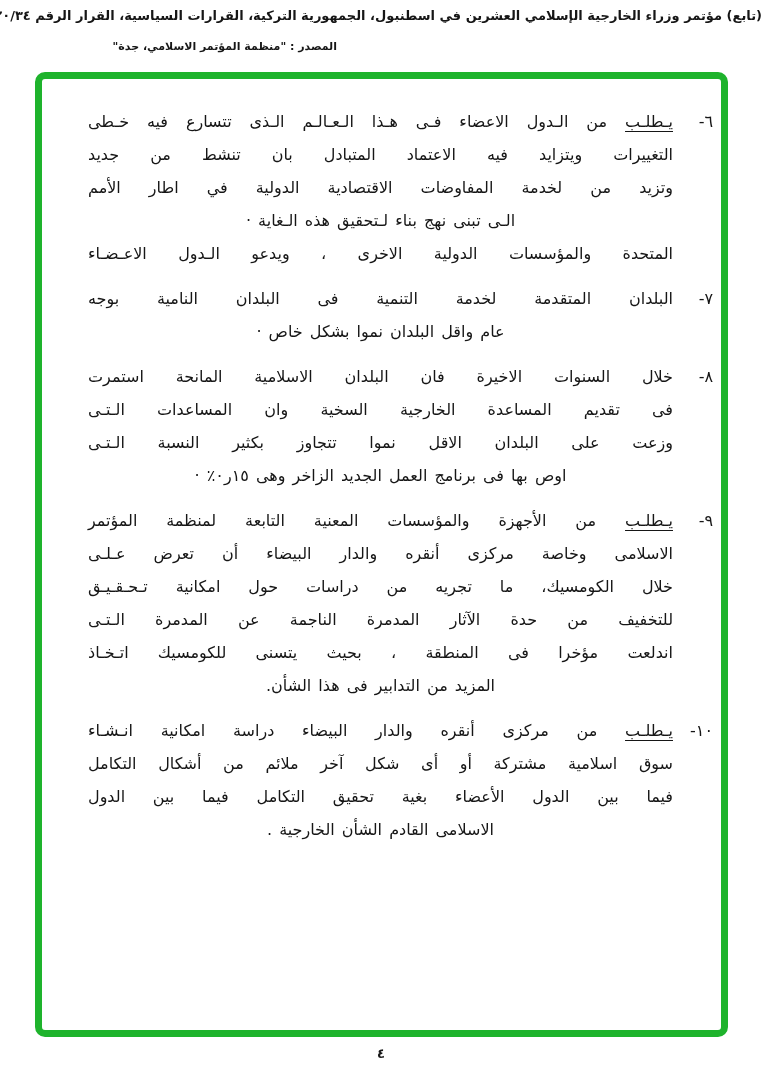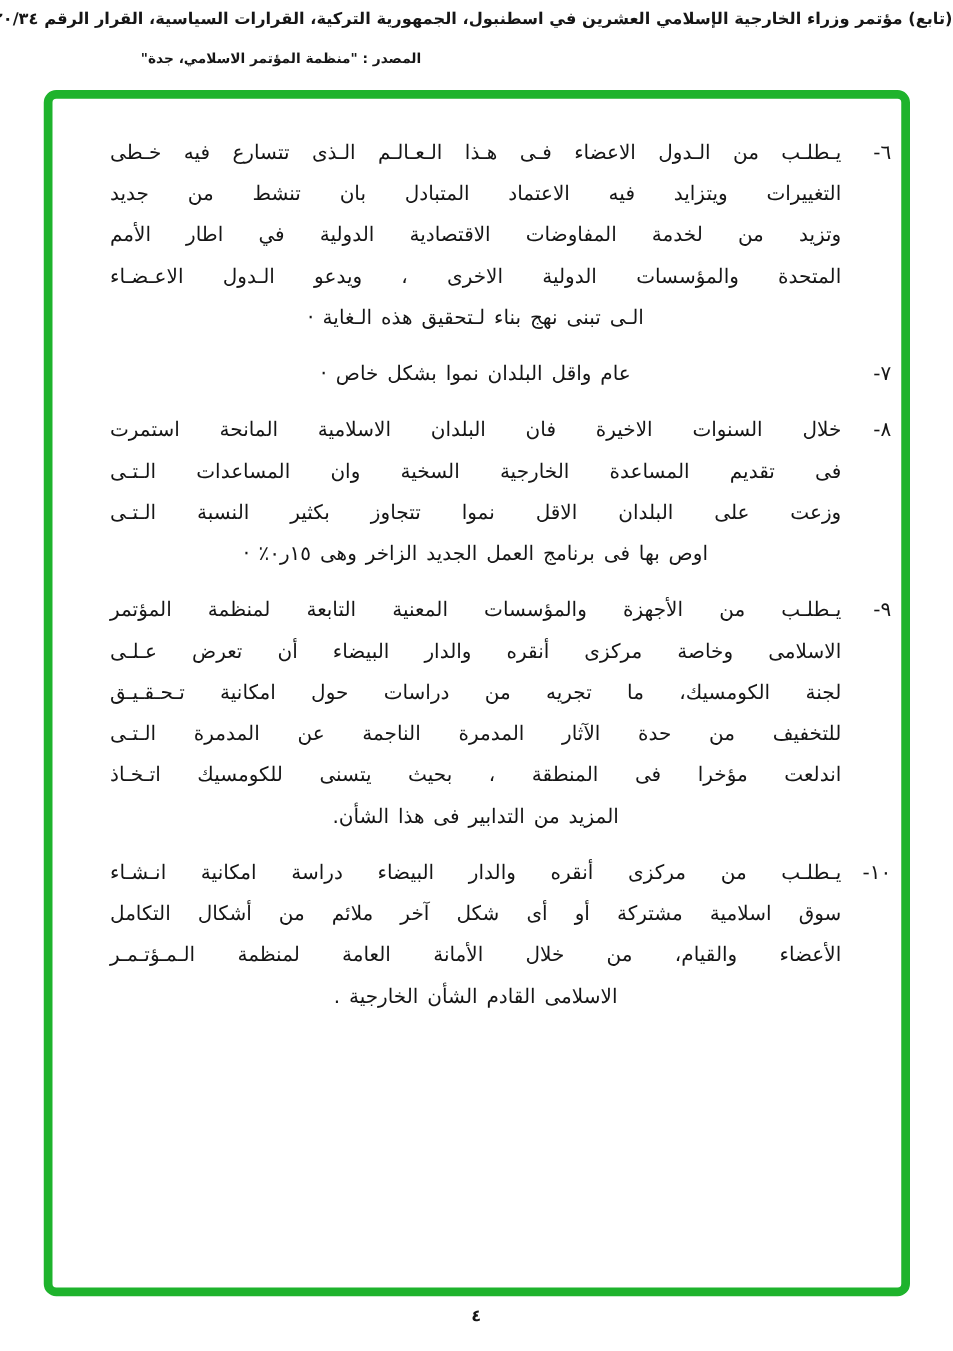--- a/index.html
+++ b/index.html
@@ -35,20 +35,21 @@
     display:flex; gap:6px;
     margin-bottom:12px;
     font-size:16px; line-height:33px;
     word-spacing:2px;
   }
   .item .num { flex:none; width:34px; text-align:right; }
   .item .body { flex:1; min-width:0; }
   .line { text-align:right; text-align-last:justify; }
   .line.center { text-align-last:center; }
   .lead {
+    text-decoration:underline;
     text-underline-offset:4px;
     text-decoration-thickness:1px;
   }
   .page-number {
     position:absolute; top:1046px; left:0; right:0;
     text-align:center; font-size:13px; font-weight:bold;
   }
 </style>
 </head>
 <body>
@@ -60,56 +61,57 @@
   <div class="doc-source">المصدر :  "منظمة المؤتمر الاسلامي، جدة"</div>
 
   <div class="green-box" style="border-color: rgb(30, 179, 44);">
     <div class="items" id="items">
         <div class="item">
           <div class="num">٦-</div>
           <div class="body">
             <div class="line"><span class="lead">يـطلـب</span> من الـدول الاعضاء فـى هـذا الـعـالـم الـذى تتسارع فيه خـطى</div>
             <div class="line">التغييرات ويتزايد فيه الاعتماد المتبادل بان تنشط من جديد</div>
             <div class="line">وتزيد من لخدمة المفاوضات الاقتصادية الدولية في اطار الأمم</div>
+            <div class="line center">الـى تبنى نهج بناء لـتحقيق هذه الـغاية ·</div>
             <div class="line">المتحدة والمؤسسات الدولية الاخرى ، ويدعو الـدول الاعـضـاء</div>
-            <div class="line center">الـى تبنى نهج بناء لـتحقيق هذه الـغاية ·</div>
           </div>
         </div>
         <div class="item">
           <div class="num">٧-</div>
           <div class="body">
+            <div class="line">البلدان المتقدمة لخدمة التنمية فى البلدان النامية بوجه</div>
             <div class="line center">عام واقل البلدان نموا بشكل خاص ·</div>
           </div>
         </div>
         <div class="item">
           <div class="num">٨-</div>
           <div class="body">
             <div class="line">خلال السنوات الاخيرة فان البلدان الاسلامية المانحة استمرت</div>
             <div class="line">فى تقديم المساعدة الخارجية السخية وان المساعدات الـتـى</div>
             <div class="line">وزعت على البلدان الاقل نموا تتجاوز بكثير النسبة الـتـى</div>
             <div class="line center">اوص بها فى برنامج العمل الجديد الزاخر وهى ١٥ر٠٪ ·</div>
           </div>
         </div>
         <div class="item">
           <div class="num">٩-</div>
           <div class="body">
             <div class="line"><span class="lead">يـطلـب</span> من الأجهزة والمؤسسات المعنية التابعة لمنظمة المؤتمر</div>
             <div class="line">الاسلامى وخاصة مركزى أنقره والدار البيضاء أن تعرض عـلـى</div>
-            <div class="line">لجنة الكومسيك، ما تجريه من دراسات حول امكانية تـحـقـيـق</div>
+            <div class="line">خلال الكومسيك، ما تجريه من دراسات حول امكانية تـحـقـيـق</div>
             <div class="line">للتخفيف من حدة الآثار المدمرة الناجمة عن المدمرة الـتـى</div>
             <div class="line">اندلعت مؤخرا فى المنطقة ، بحيث يتسنى للكومسيك اتـخـاذ</div>
             <div class="line center">المزيد من التدابير فى هذا الشأن.</div>
           </div>
         </div>
         <div class="item">
           <div class="num">١٠-</div>
           <div class="body">
             <div class="line"><span class="lead">يـطلـب</span> من مركزى أنقره والدار البيضاء دراسة امكانية انـشـاء</div>
             <div class="line">سوق اسلامية مشتركة أو أى شكل آخر ملائم من أشكال التكامل</div>
-            <div class="line">الأعضاء والقيام، من خلال الأمانة العامة لمنظمة الـمـؤتـمـر</div>
+            <div class="line">فيما بين الدول الأعضاء بغية تحقيق التكامل فيما بين الدول</div>
             <div class="line center">الاسلامى القادم الشأن الخارجية .</div>
           </div>
         </div>
       </div>
   </div>
 
   <div class="page-number">٤</div>
 
 </div>
 

